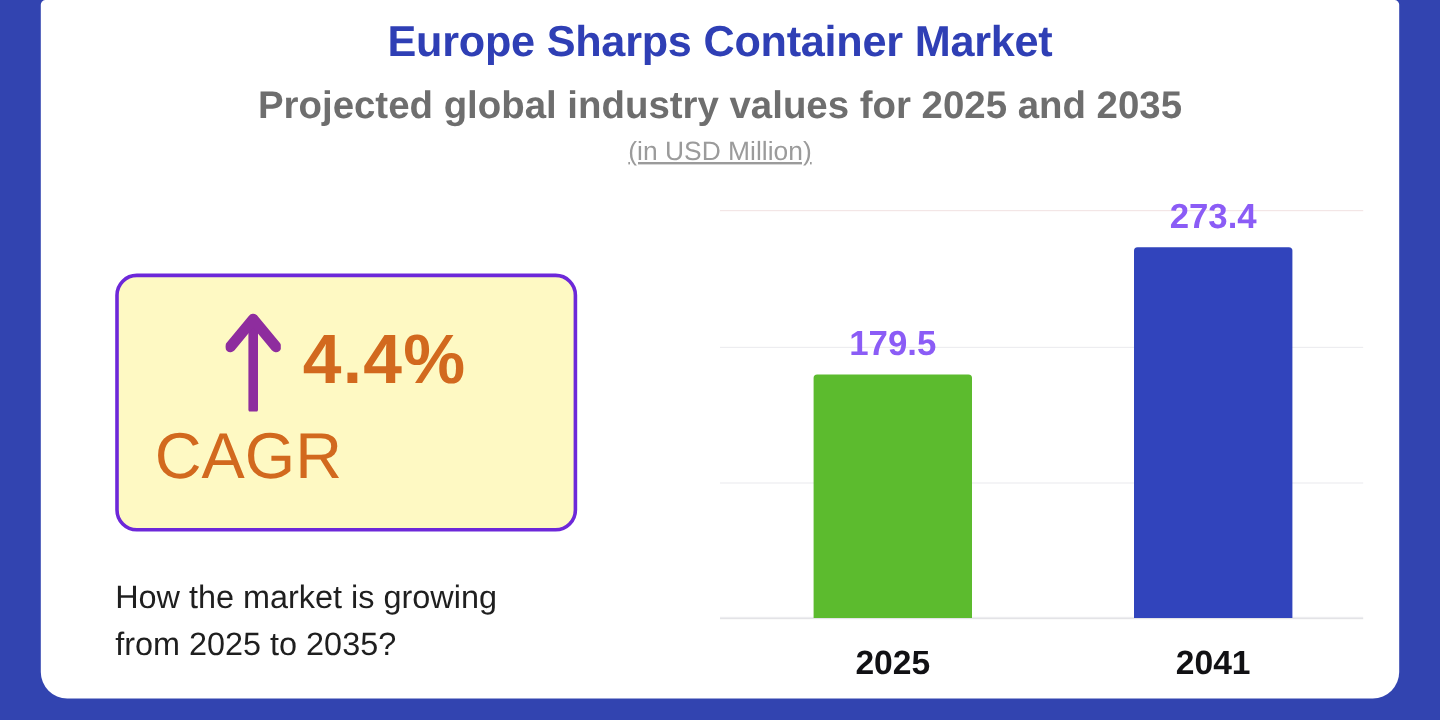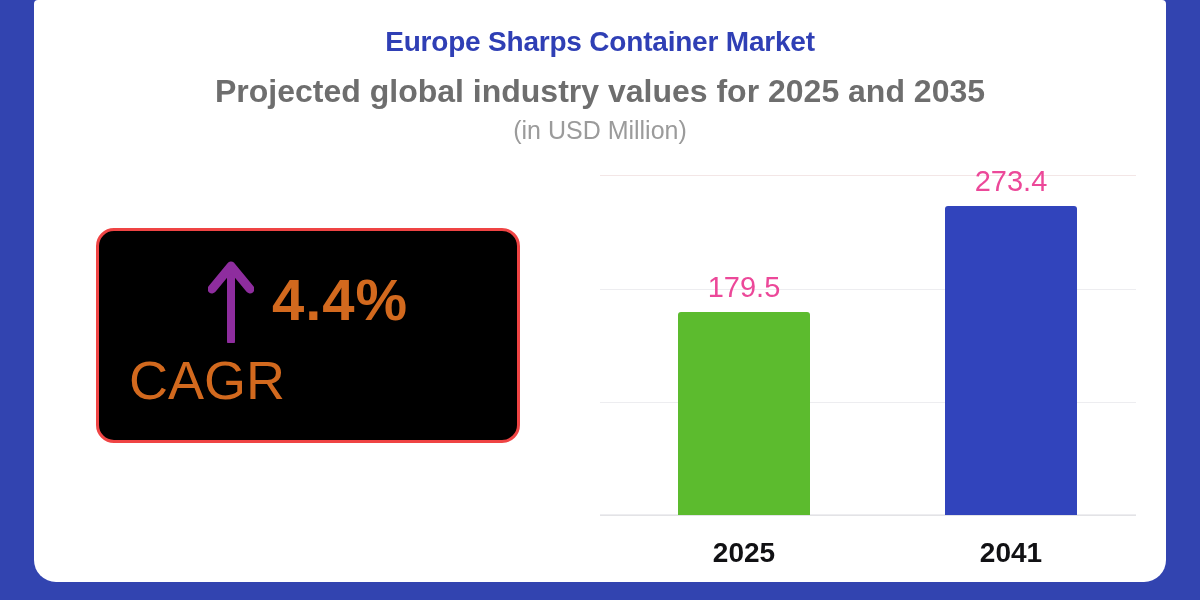--- a/index.html
+++ b/index.html
@@ -39,57 +39,58 @@
   #header {
     position: absolute;
     left: 0;
     top: 0;
     width: 1132px;
     text-align: center;
     padding-top: 14px;
   }
   #title {
     color: #2f3fb5;
-    font-size: 28px;
+    font-size: 36px;
     font-weight: bold;
     letter-spacing: -0.2px;
     line-height: 1.15;
-    margin: 12px;
+    margin: 0;
   }
   #subtitle {
     color: #6e6e6e;
     font-size: 32px;
     font-weight: bold;
     line-height: 1.35;
     margin: 11px 0 0 0;
   }
   #units {
     color: #9b9b9b;
-    font-size: 25px;
+    font-size: 22px;
     font-weight: normal;
     line-height: 1.25;
     margin: 2px 0 16px 0;
+    text-decoration: underline;
   }
 
   
   #left-panel {
     position: absolute;
     left: 62px;
     top: 228px;
     width: 420px;
   }
 
   #cagr-box {
     position: relative;
-    width: 424px;
+    width: 385px;
     height: 215px;
-    border: 3px solid #ef4444;
+    border: 3px solid #6d28d9;
     border-radius: 18px;
     box-sizing: border-box;
-    background: #000000;
+    background: #fef9c3;
   }
   #cagr-row {
     position: absolute;
     left: 0;
     top: 26px;
     width: 100%;
     display: flex;
     align-items: center;
     justify-content: center;
     gap: 18px;
@@ -176,22 +177,22 @@
     left: 0;
     width: 132px;
     border-radius: 3px 3px 0 0;
   }
   .bar-label {
     position: absolute;
     left: 0;
     width: 132px;
     text-align: center;
     font-size: 29px;
-    color: #ec4899;
-    font-weight: normal;
+    color: #8b5cf6;
+    font-weight: bold;
     line-height: 1;
   }
 
   #axis-line {
     position: absolute;
     left: 0;
     top: 350px;
     width: 536px;
     height: 1px;
     background: #e3e3e6;
@@ -235,20 +236,24 @@
         <div id="cagr-row">
           <svg id="arrow-up-icon" viewBox="0 0 46 86">
             <line x1="23" y1="84" x2="23" y2="10" stroke="#8e2d9e" stroke-width="8" stroke-linecap="round"></line>
             <polyline points="4,32 23,9 42,32" fill="none" stroke="#8e2d9e" stroke-width="9" stroke-linecap="round" stroke-linejoin="round"></polyline>
           </svg>
           <span id="cagr-value">4.4%</span>
         </div>
         <div id="cagr-label">CAGR</div>
       </div>
 
+      <div id="caption">
+        <span class="cap-line">How the market is growing</span>
+        <span class="cap-line">from 2025 to 2035?</span>
+      </div>
 
     </div>
 
     <div id="chart">
 
       <div id="plot">
         <div class="gridline" id="gridline-top" style="top:10px;"></div>
         <div class="gridline" style="top:124px;"></div>
         <div class="gridline" style="top:237px;"></div>
         <div class="gridline" style="top:349px;"></div>

